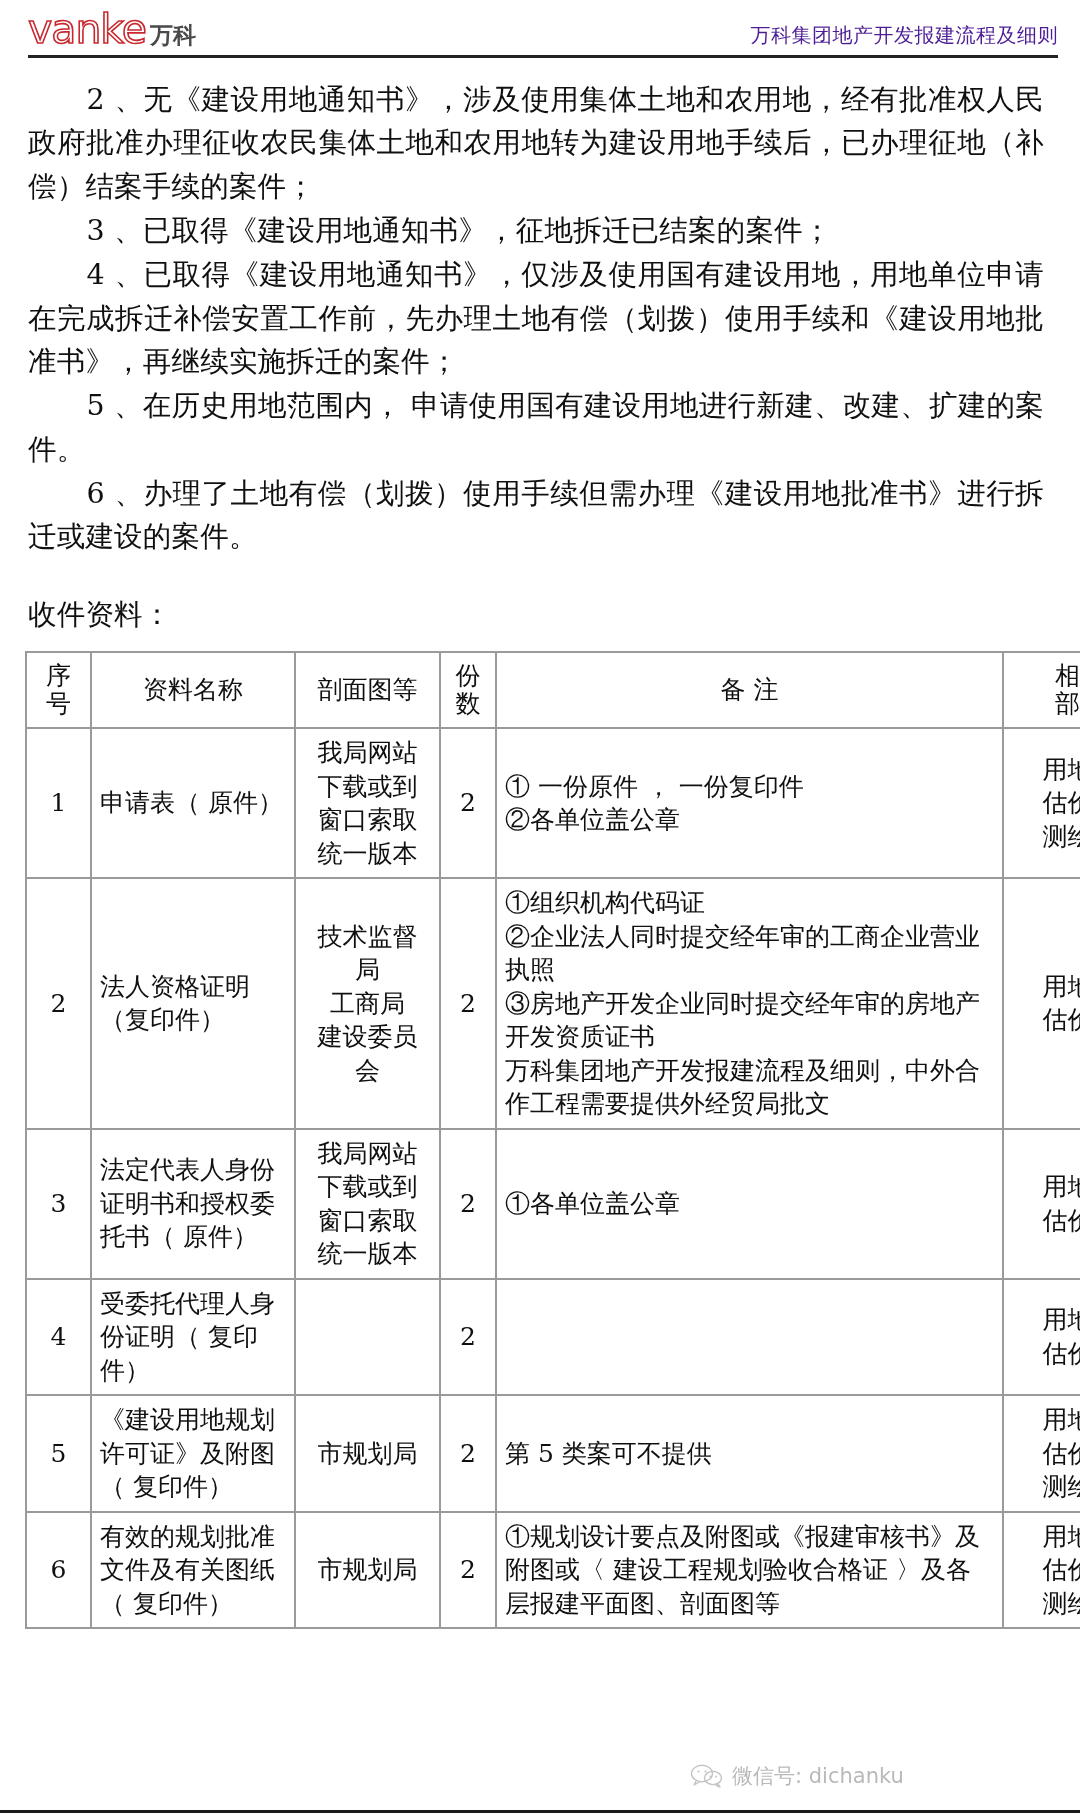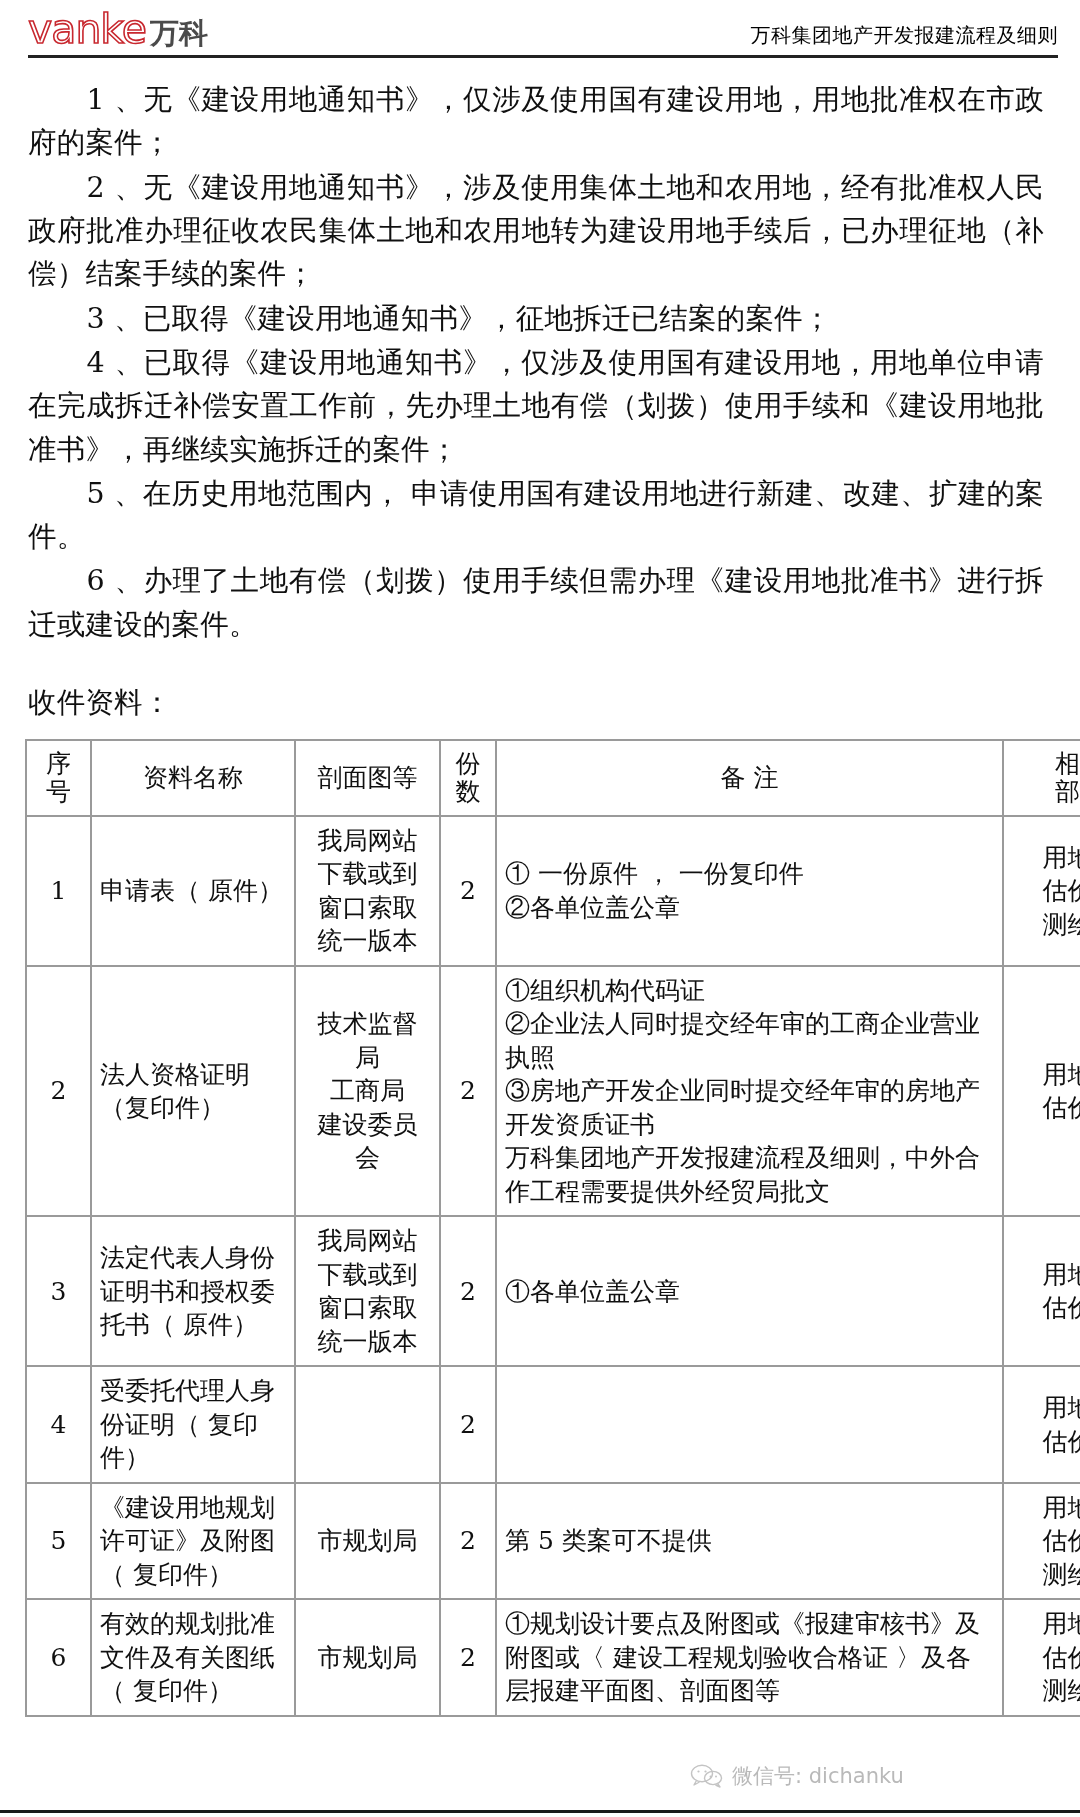--- a/index.html
+++ b/index.html
@@ -37,30 +37,30 @@
     font-size: 41px;
     font-weight: 400;
     letter-spacing: -1px;
     color: #ffffff;
     -webkit-text-stroke: 1.6px #c8282f;
     text-shadow: 0 0 0 #c8282f;
     line-height: 1;
   }
   .brand-cn {
     font-family: "DejaVu Sans", "Liberation Sans", sans-serif;
-    font-size: 29px;
+    font-size: 23px;
     font-weight: 700;
     color: #4a4a4a;
     line-height: 1;
     letter-spacing: 0px;
   }
   .header-title {
     font-family: Liberation Mono, monospace;
     font-size: 20px;
-    color: #000000;
+    color: #4c1d95;
     letter-spacing: 0.5px;
     white-space: nowrap;
     margin-top: 12px;
   }
   .header-rule {
     position: absolute;
     left: 28px;
     right: 22px;
     bottom: 0;
     height: 3px;
@@ -153,21 +153,20 @@
 <div class="doc-header">
   <div class="brand">
     <span class="brand-latin">vanke</span>
     <span class="brand-cn">万科</span>
   </div>
   <div class="header-title">万科集团地产开发报建流程及细则</div>
   <div class="header-rule"></div>
 </div>
 
 <div class="doc-body">
-  <p class="para indent">1 、无《建设用地通知书》，仅涉及使用国有建设用地，用地批准权在市政府的案件；</p>
   <p class="para indent">2 、无《建设用地通知书》，涉及使用集体土地和农用地，经有批准权人民政府批准办理征收农民集体土地和农用地转为建设用地手续后，已办理征地（补偿）结案手续的案件；</p>
   <p class="para indent">3 、已取得《建设用地通知书》，征地拆迁已结案的案件；</p>
   <p class="para indent">4 、已取得《建设用地通知书》，仅涉及使用国有建设用地，用地单位申请在完成拆迁补偿安置工作前，先办理土地有偿（划拨）使用手续和《建设用地批准书》，再继续实施拆迁的案件；</p>
   <p class="para indent">5 、在历史用地范围内， 申请使用国有建设用地进行新建、改建、扩建的案件。</p>
   <p class="para indent">6 、办理了土地有偿（划拨）使用手续但需办理《建设用地批准书》进行拆迁或建设的案件。</p>
 
   <div class="section-label">收件资料：</div>
 </div>
 
 <div class="table-wrap">

